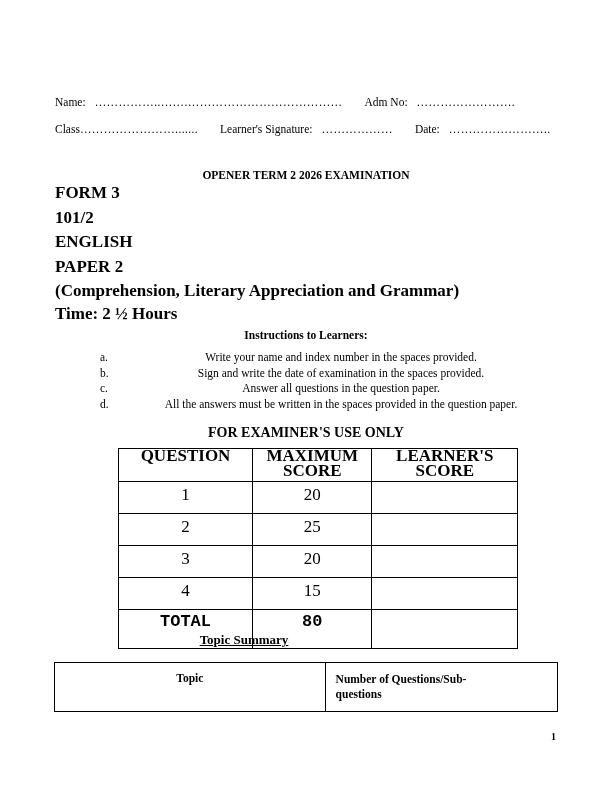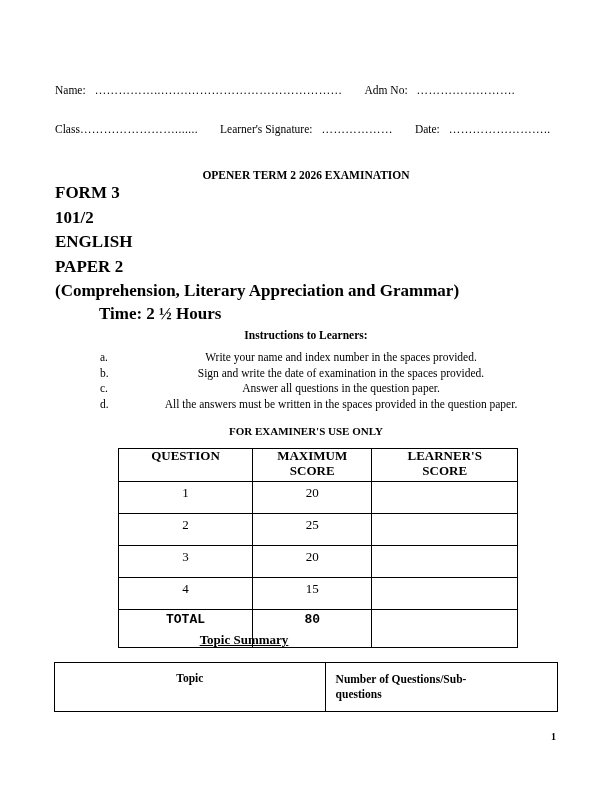--- a/index.html
+++ b/index.html
@@ -35,21 +35,21 @@
 
   .field-line {
     position: absolute;
     left: 55px;
     width: 505px;
     font-size: 11.5px;
     white-space: nowrap;
     display: flex;
     align-items: baseline;
   }
-  .field-line.row1 { top: 84px; }
+  .field-line.row1 { top: 96px; }
   .field-line.row2 { top: 123px; }
 
   .fl-label { flex: 0 0 auto; }
   .fl-dots  { flex: 0 0 auto; letter-spacing: 0.4px; }
   .fl-gap-sm { display:inline-block; width: 9px; flex:0 0 auto; }
   .fl-gap-md { display:inline-block; width: 22px; flex:0 0 auto; }
 
   
   .exam-heading {
     position: absolute;
@@ -64,21 +64,21 @@
     position: absolute;
     left: 55px;
     font-size: 17px;
     font-weight: bold;
   }
   .meta.m0 { top: 183px; }
   .meta.m1 { top: 208px; }
   .meta.m2 { top: 232px; }
   .meta.m3 { top: 257px; }
   .meta.m4 { top: 281px; }
-  .meta.m5 { top: 304px; margin-left: 44px; }
+  .meta.m5 { top: 304px; }
 
   
   .instr-title {
     position: absolute;
     top: 329px;
     left: 0;
     width: 612px;
     text-align: center;
     font-size: 11.5px;
     font-weight: bold;
@@ -100,30 +100,30 @@
   }
   .instr-text { flex: 1 1 auto; text-align: center; }
 
   
   .examiner-title {
     position: absolute;
     top: 425px;
     left: 0;
     width: 612px;
     text-align: center;
-    font-size: 11px;
+    font-size: 14px;
     font-weight: bold;
   }
   table.exam-table {
     position: absolute;
     top: 448px;
     left: 118px;
     width: 400px;
     border-collapse: collapse;
-    font-size: 13px;
+    font-size: 17px;
   }
   table.exam-table td, table.exam-table th {
     border: 1.1px solid #000;
     padding: 0;
     vertical-align: top;
   }
   .exam-table .col-q  { width: 127px; }
   .exam-table .col-m  { width: 113px; }
   .exam-table .col-l  { width: 138px; }
 

